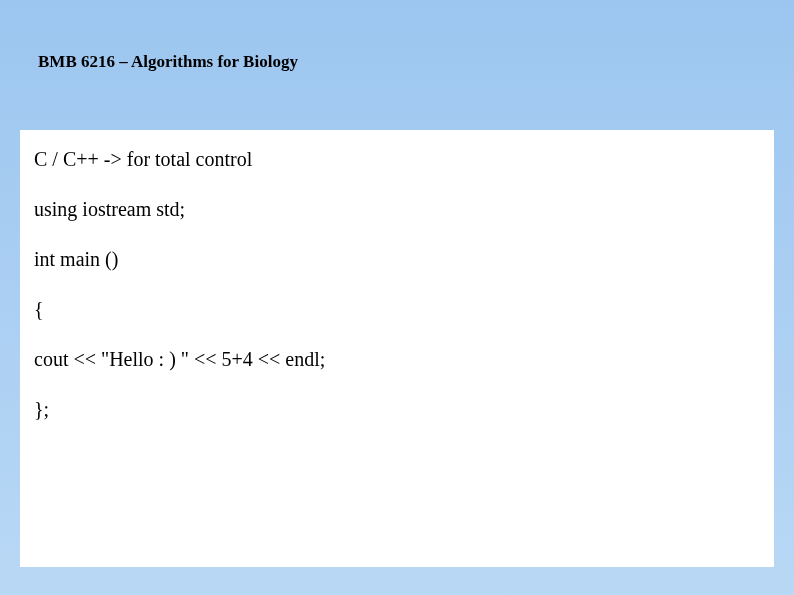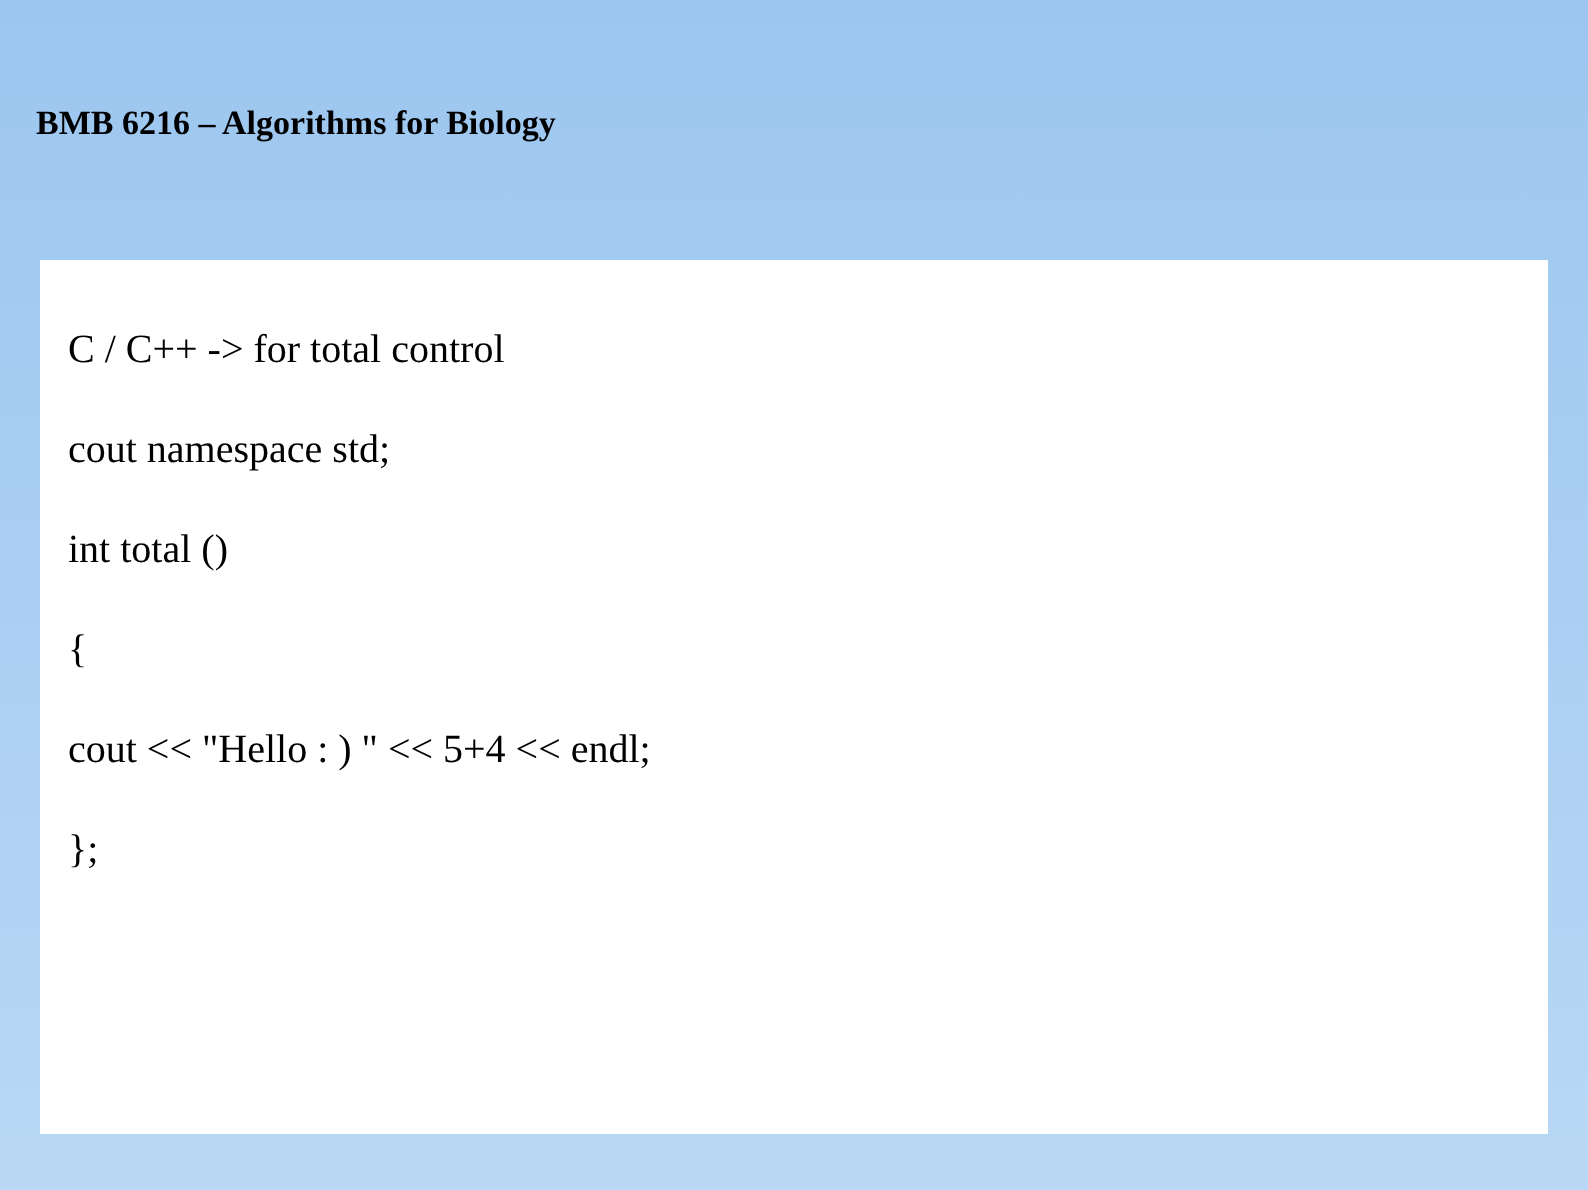--- a/index.html
+++ b/index.html
@@ -9,54 +9,53 @@
     }
     body {
       width: 794px;
       height: 595px;
       background: linear-gradient(180deg, #9cc6f0 0%, #a8cdf2 40%, #b8d8f5 100%);
       font-family: 'Times New Roman', Times, serif;
       position: relative;
       overflow: hidden;
     }
     .header-area {
-      padding: 52px 38px 0 18px;
+      padding: 52px 38px 0 38px;
     }
     .course-title {
       font-size: 17px;
       font-weight: bold;
       color: #000;
     }
     .content-box {
       position: absolute;
       top: 130px;
       left: 20px;
       right: 20px;
       bottom: 28px;
       background: #ffffff;
       padding: 16px 14px;
     }
     .content-line {
       font-size: 20px;
       color: #000;
       margin-bottom: 24px;
       line-height: 1.3;
-      margin-top: 16px;
     }
     .content-line:last-child {
       margin-bottom: 0;
     }
   </style>
 </head>
 <body>
 
 <div class="header-area">
   <div class="course-title">BMB 6216 – Algorithms for Biology</div>
 </div>
 
 <div class="content-box">
   <div class="content-line">C / C++ -&gt; for total control</div>
-  <div class="content-line">cout namespace std;</div>
-  <div class="content-line">int total ()</div>
+  <div class="content-line">using iostream std;</div>
+  <div class="content-line">int main ()</div>
   <div class="content-line">{</div>
   <div class="content-line">cout &lt;&lt; "Hello : ) " &lt;&lt; 5+4 &lt;&lt; endl;</div>
   <div class="content-line">};</div>
 </div>
 
 </body></html>

